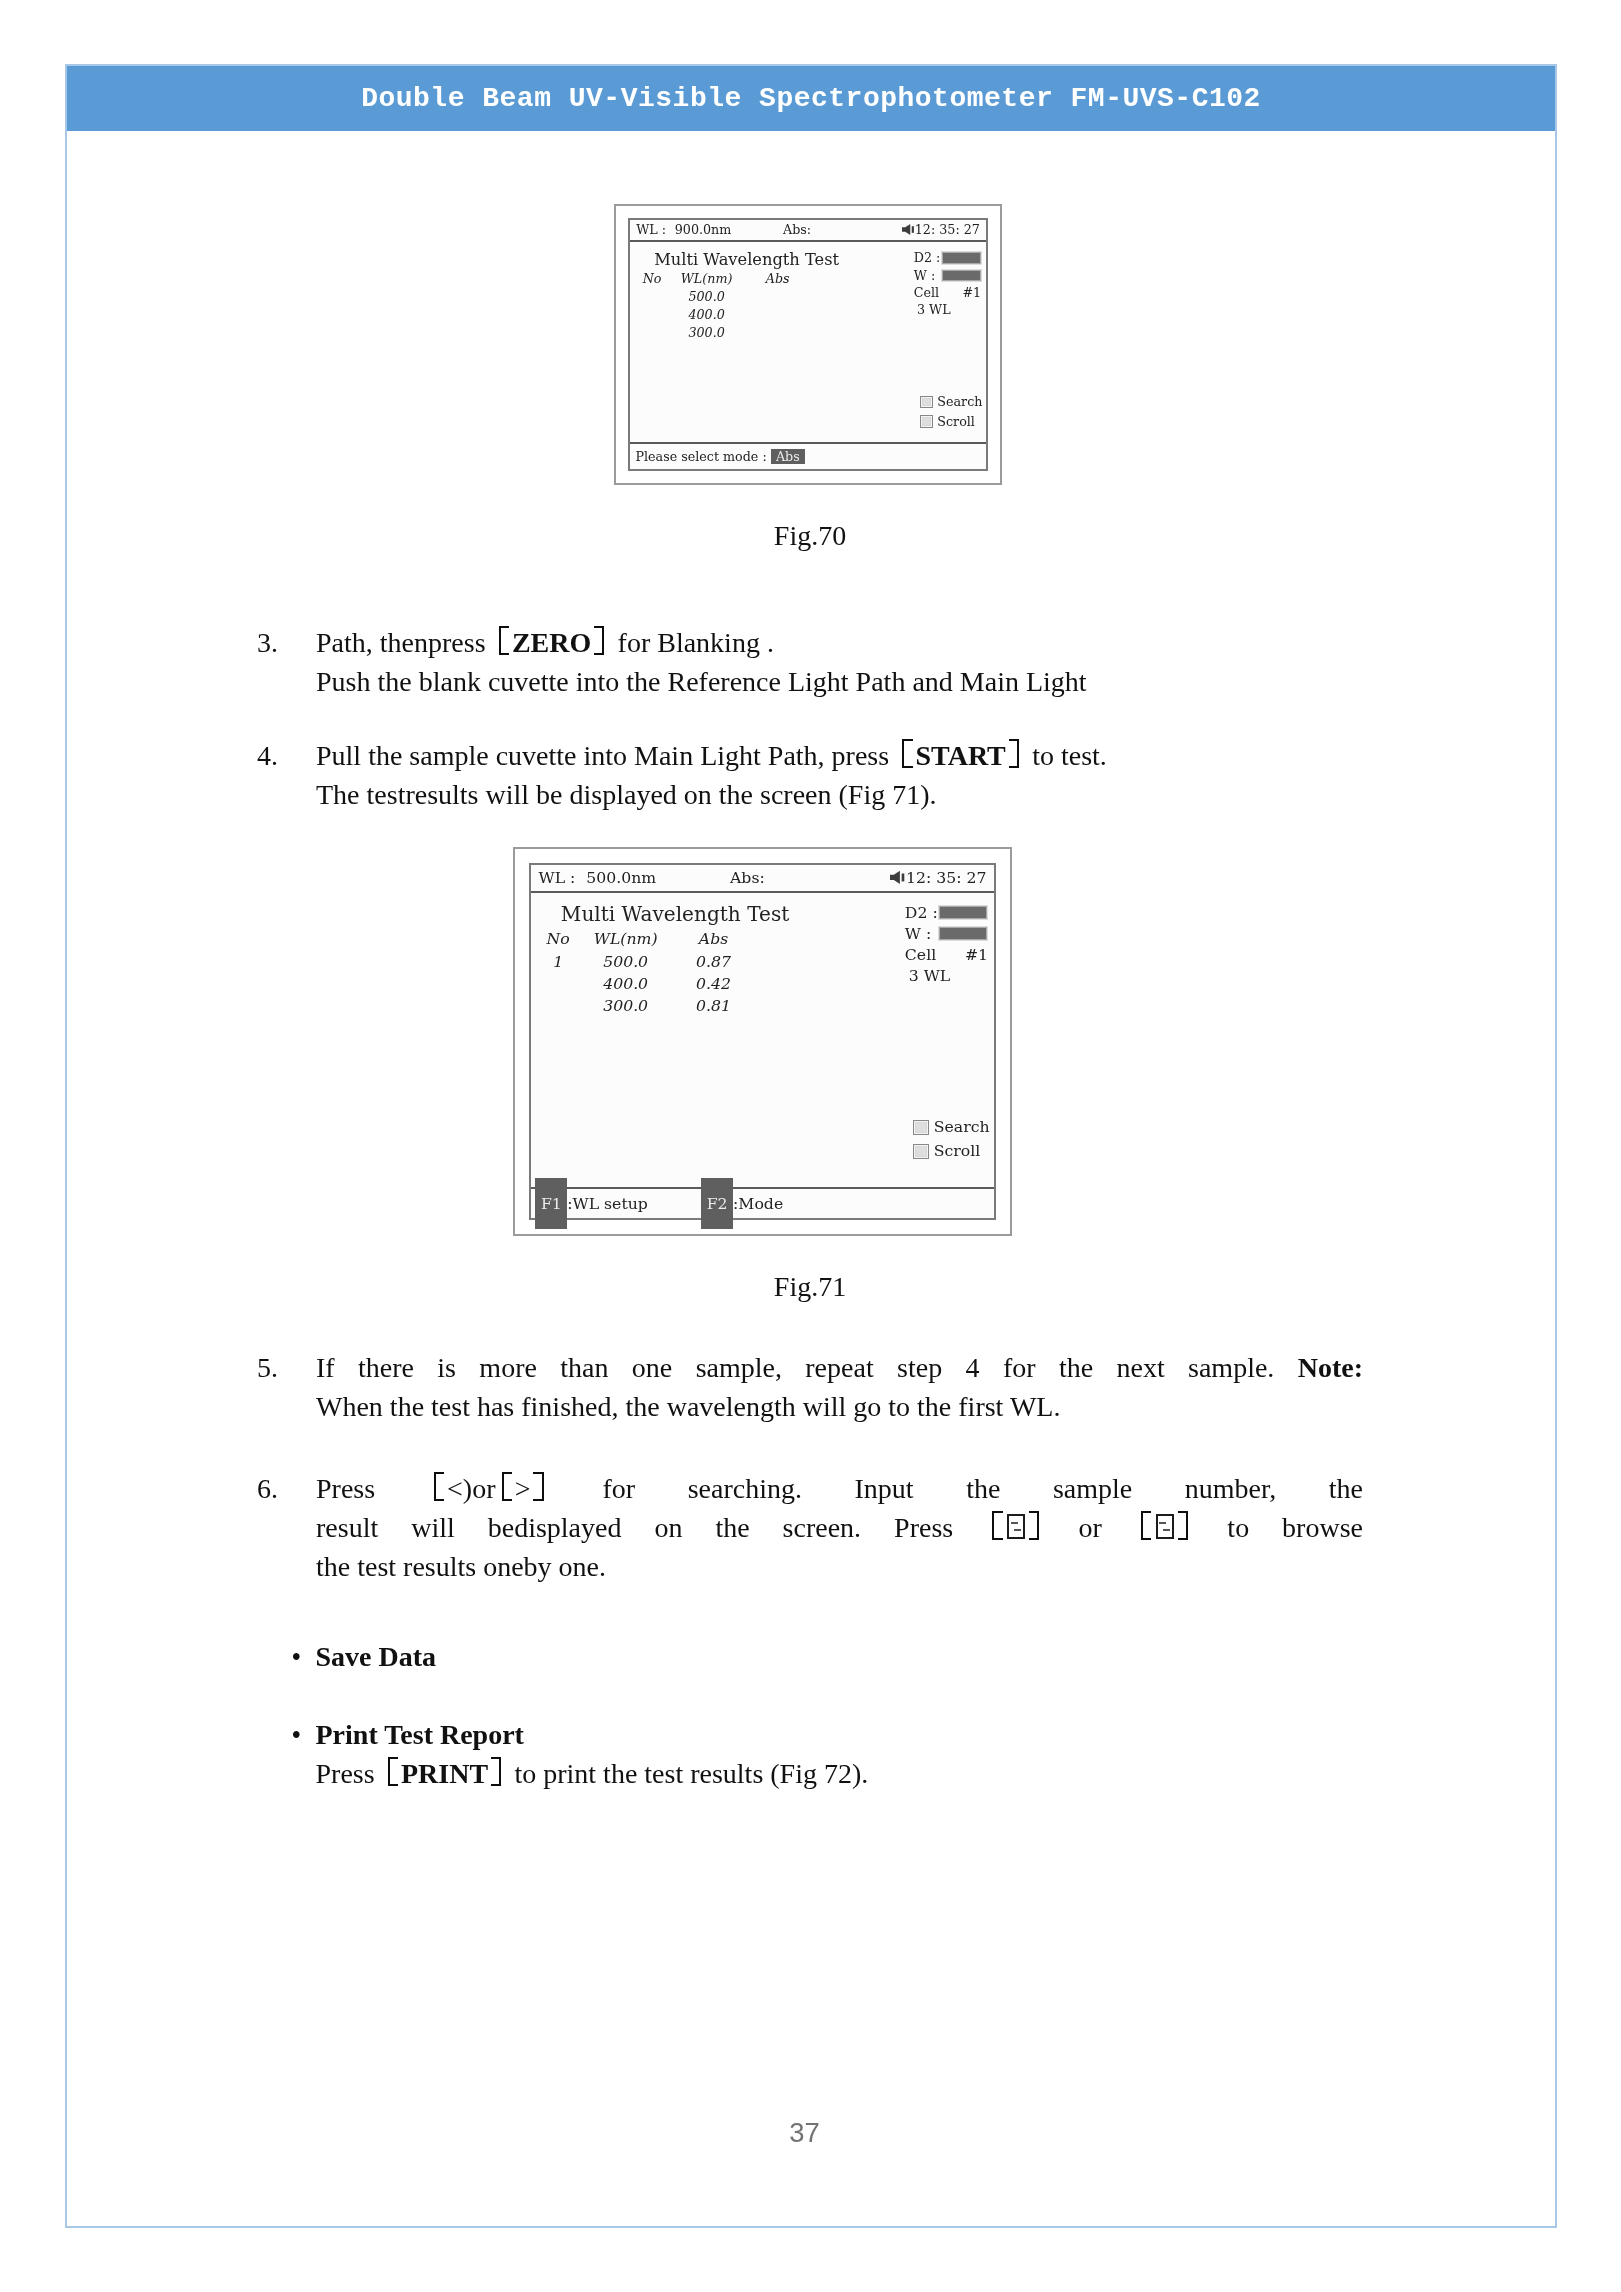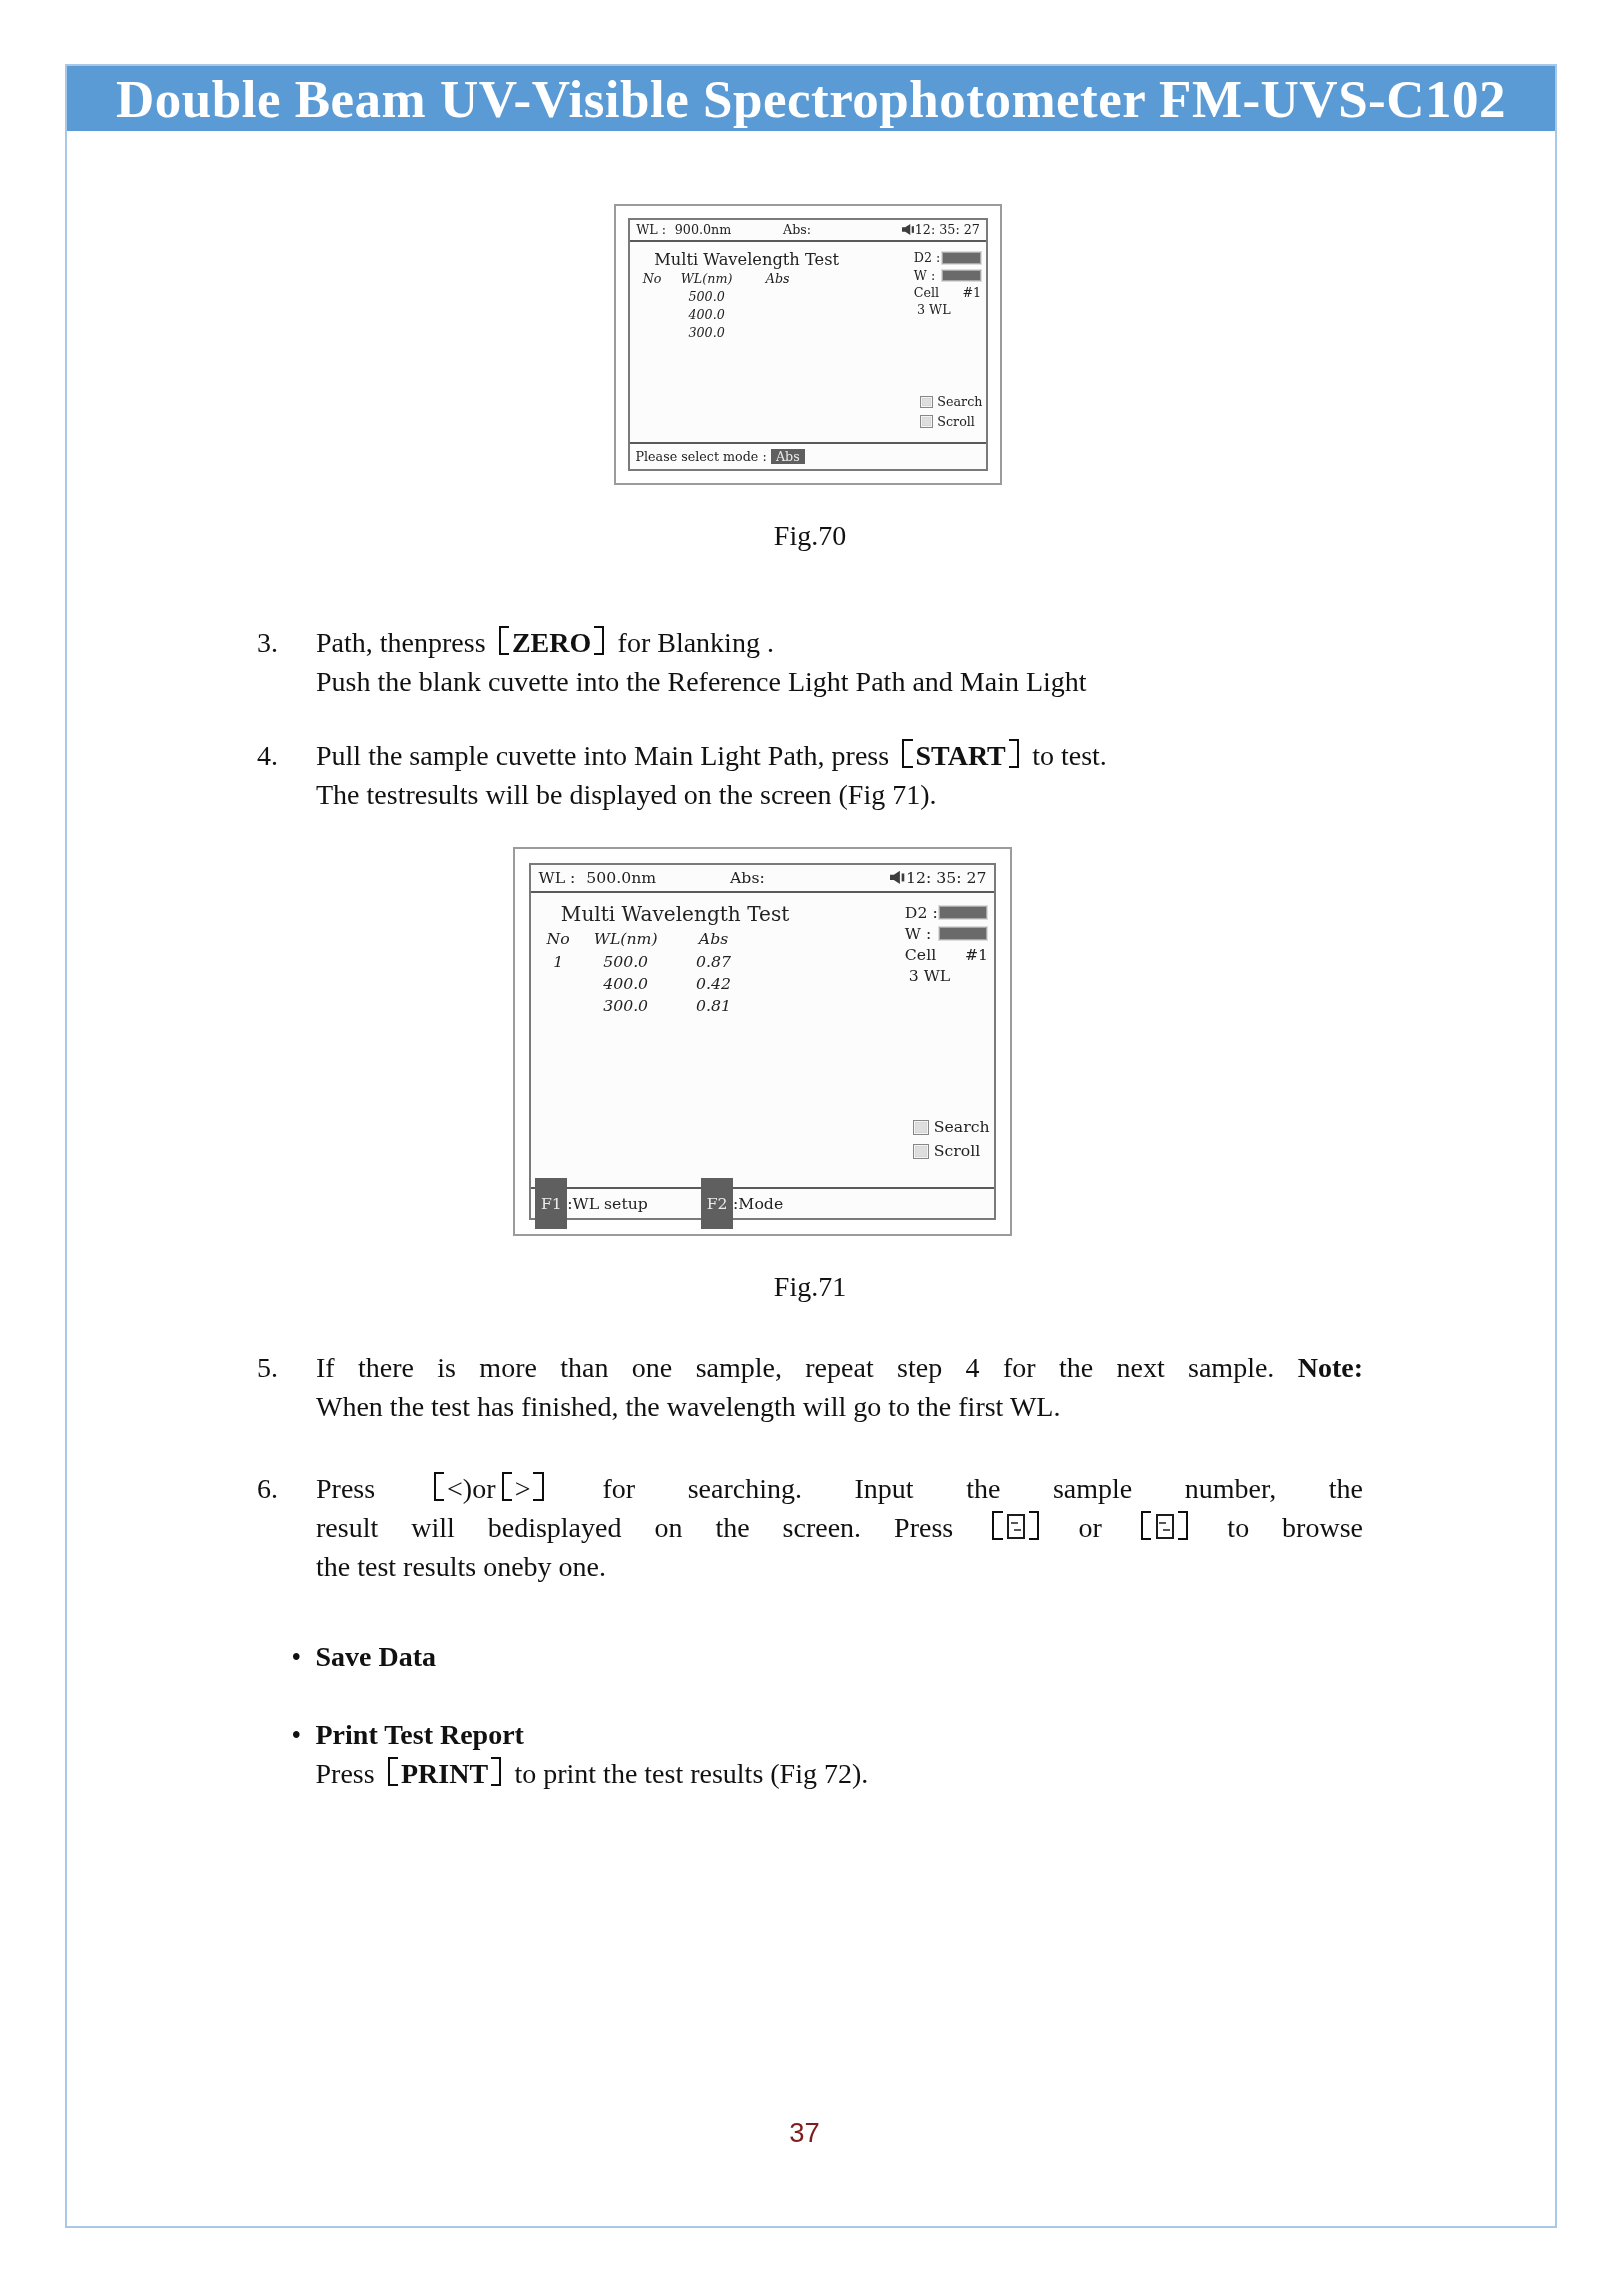--- a/index.html
+++ b/index.html
@@ -1,22 +1,22 @@
 <!DOCTYPE html>
 <html><head>
 <meta charset="utf-8">
 <style>
   html,body{margin:0;padding:0;background:#ffffff;}
   .page{position:relative;width:1621px;height:2293px;background:#ffffff;overflow:hidden;
         font-family:"Liberation Serif",serif;color:#111;}
   .frame{position:absolute;left:65px;top:64px;width:1488px;height:2160px;
          border:2px solid #a9c7e7;background:#ffffff;}
   .hdr{height:65px;background:#5b9bd5;display:flex;align-items:center;justify-content:center;}
-  .hdr span{color:#ffffff;font-weight:bold;font-size:53px;letter-spacing:0.5px;
-            font-family:Liberation Serif, serif;}
+  .hdr span{color:#ffffff;font-weight:bold;font-size:28px;letter-spacing:0.5px;
+            font-family:Liberation Mono, monospace;}
   .body{padding-left:190px;width:1106px;}
 
   
   .figwrap{margin:0;}
   .devbox{background:#ffffff;border:2px solid #9b9b9b;box-sizing:border-box;}
   .f70 .devbox{width:388px;height:281px;padding:11.8px;margin-left:357px;margin-top:73px;}
   .f71 .devbox{width:499px;height:389px;padding:13.7px;margin-left:256px;margin-top:33px;}
   .screen{border:2px solid #7a7a7a;background:#fcfcfc;height:100%;box-sizing:border-box;
           display:flex;flex-direction:column;color:#222;font-family:"DejaVu Serif",serif;}
   .f70 .screen{font-size:12.7px;}
@@ -74,21 +74,21 @@
   .lb,.rb{display:inline-block;width:0.3em;height:0.9em;border:0.105em solid #0d0d0d;
           vertical-align:-0.12em;box-sizing:content-box;}
   .lb{border-right:none;margin:0 0.1em 0 0.22em;}
   .rb{border-left:none;margin:0 0.22em 0 0.1em;}
   .tofu{display:inline-block;width:0.5em;height:0.75em;border:2px solid #1c1c1c;
         vertical-align:-0.08em;margin:0 0.05em;
         background-image:linear-gradient(#555,#555),linear-gradient(#555,#555);
         background-size:50% 10%,50% 10%;background-position:25% 30%,70% 65%;
         background-repeat:no-repeat;}
   .pagenum{position:absolute;left:0;right:12px;top:2117px;text-align:center;
-           font-family:"Liberation Sans",sans-serif;font-size:27.4px;color:#7f1d1d;}
+           font-family:"Liberation Sans",sans-serif;font-size:27.4px;color:#737373;}
 </style>
 </head>
 <body>
 
 <div class="page">
   <div class="frame">
 
     <div class="hdr">
       <span>Double Beam UV-Visible Spectrophotometer FM-UVS-C102</span>
     </div>

